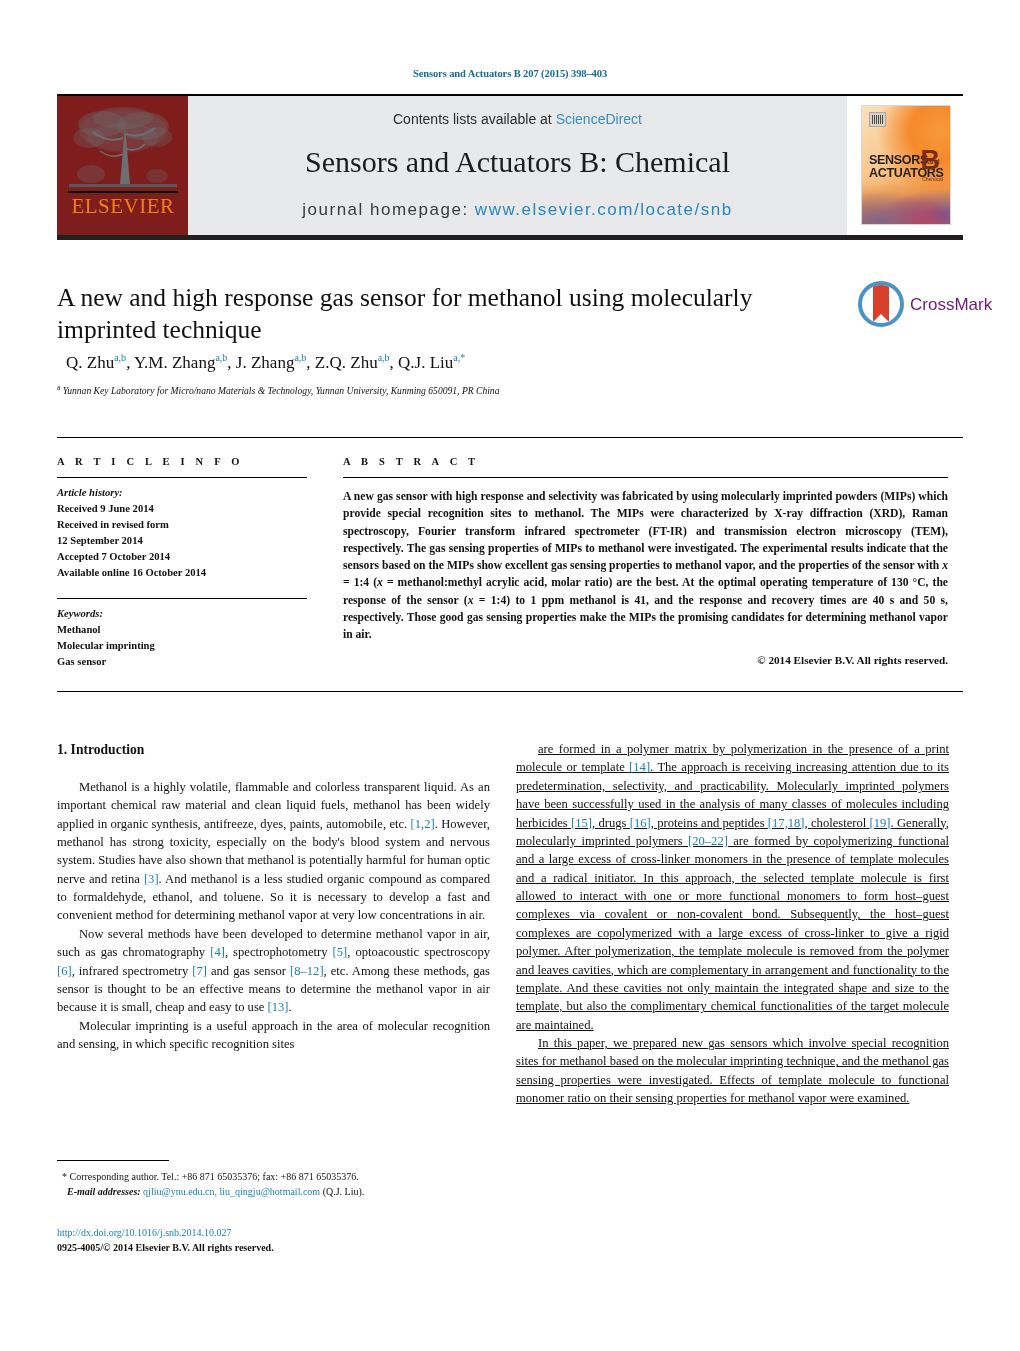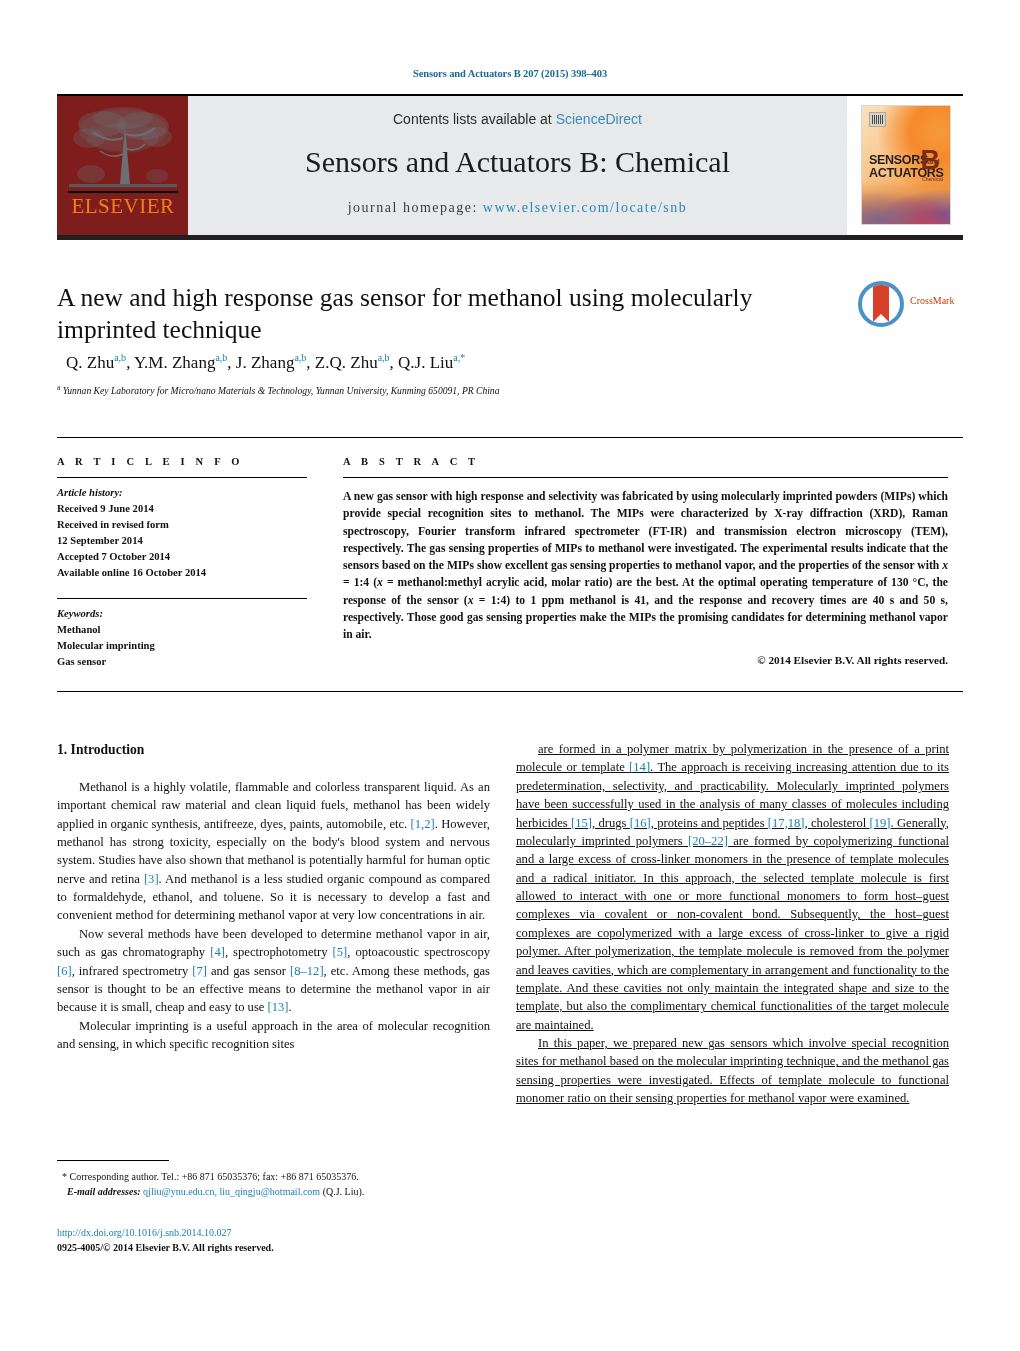--- a/index.html
+++ b/index.html
@@ -116,22 +116,22 @@
     top: 49px; left: 0; width: 100%;
     text-align: center;
     font-family: "Liberation Serif", serif;
     font-size: 30px;
     color: #1c1c1c;
   }
   .mh-home {
     position: absolute;
     top: 104px; left: 0; width: 100%;
     text-align: center;
-    font-family: Liberation Serif, serif;
-    font-size: 14px;
+    font-family: Liberation Sans, sans-serif;
+    font-size: 17px;
     letter-spacing: 1.5px;
     color: #3b3b3b;
   }
   .mh-home .url { color: #2a87b8; }
   .cover {
     flex: 0 0 116px;
     width: 116px;
     height: 139px;
     background: #fff;
     position: relative;
@@ -243,23 +243,23 @@
     position:absolute;
     left:0; bottom:-8px;
     border-left: 8px solid #d8402c;
     border-right: 8px solid #d8402c;
     border-bottom: 8px solid transparent;
   }
   .cm-label {
     position: absolute;
     left: 52px;
     top: 14px;
-    font-family: Liberation Serif, serif;
-    font-size: 10px;
-    color: #c2410c;
+    font-family: Liberation Sans, sans-serif;
+    font-size: 17px;
+    color: #701a75;
   }
 
   
   .authors {
     position: absolute;
     left: 66px;
     top: 352px;
     width: 880px;
     font-family: Liberation Serif, serif;
     font-size: 17px;

